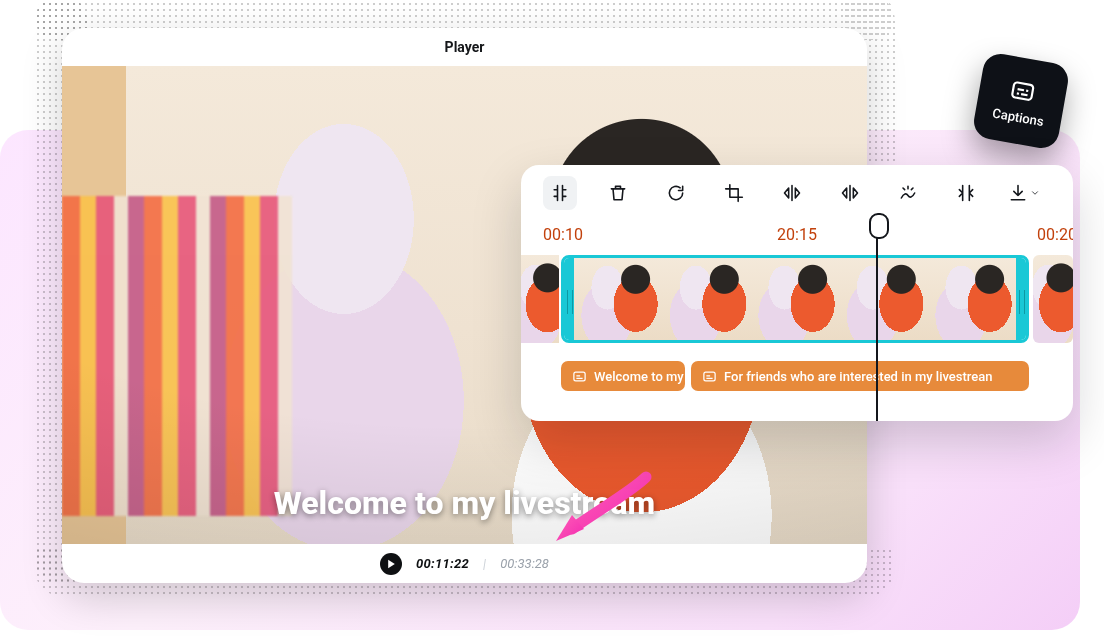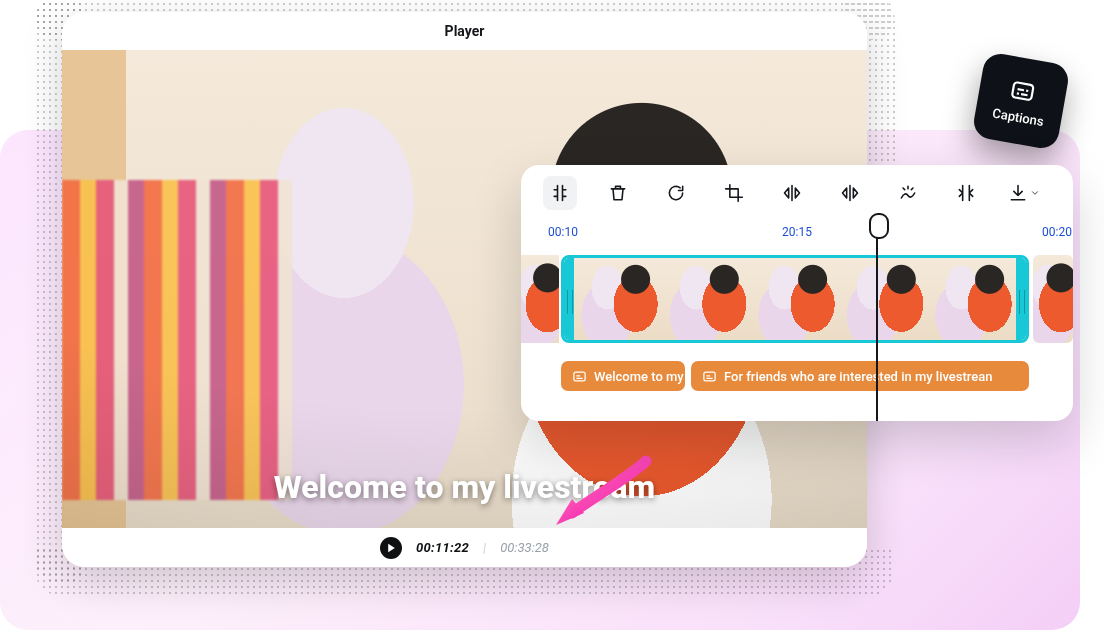--- a/index.html
+++ b/index.html
@@ -25,21 +25,21 @@
     opacity:.55;
   }
   #speck1{left:35px;top:-5px;width:860px;height:45px;}
   #speck2{left:35px;top:-5px;width:52px;height:590px;}
   #speck3{left:843px;top:-5px;width:52px;height:185px;border-radius:0 26px 0 0;}
   #speck4{left:35px;top:548px;width:860px;height:48px;border-radius:0 0 26px 26px;}
 
   
   #player-window{
     position:absolute;
-    left:62px;top:12px;
+    left:62px;top:28px;
     width:805px;height:555px;
     background:#fff;
     border-radius:22px;
     box-shadow:0 14px 40px rgba(0,0,0,.18);
     overflow:hidden;
   }
   #player-header{
     height:38px;
     display:flex;align-items:center;justify-content:center;
     position:relative;
@@ -136,21 +136,21 @@
   .tl-tool{
     width:34px;height:34px;border-radius:8px;
     display:flex;align-items:center;justify-content:center;cursor:pointer;
   }
   .tl-tool.active{background:#f0f2f4;}
   .tl-tool svg{width:20px;height:20px;stroke:#14171c;stroke-width:1.9;fill:none;stroke-linecap:round;stroke-linejoin:round;}
   .tl-tool.dl{display:flex;align-items:center;gap:2px;}
   .tl-tool.dl .chev{width:10px;height:10px;}
 
   #tl-ruler{
-    height:28px;position:relative;font-size:12px;color:#1d4ed8;
+    height:28px;position:relative;font-size:16px;color:#c2410c;
   }
   #tl-ruler .tick{position:absolute;top:4px;transform:translateX(-50%);}
 
   #tl-track{
     position:relative;height:96px;margin-top:2px;
   }
   #clip-sel{
     position:absolute;left:40px;top:4px;width:468px;height:88px;
     border:3px solid #19c8d6;border-radius:8px;overflow:hidden;
     display:flex;

